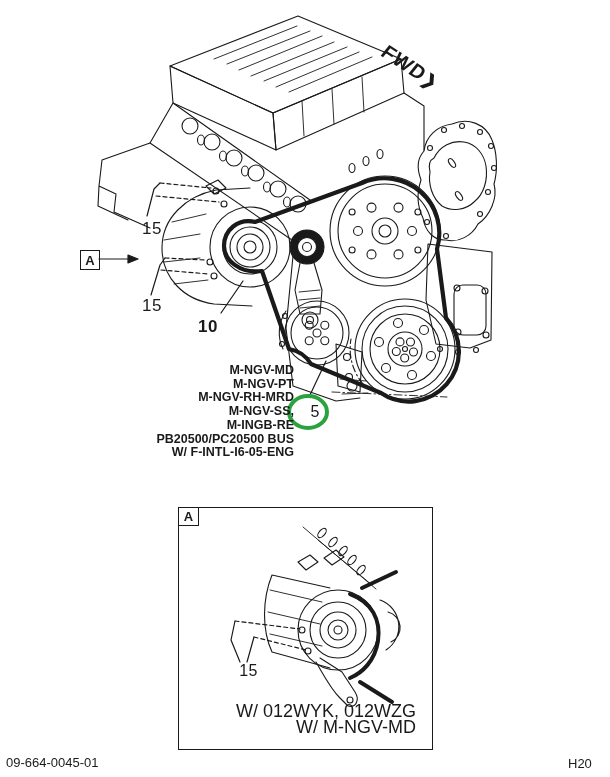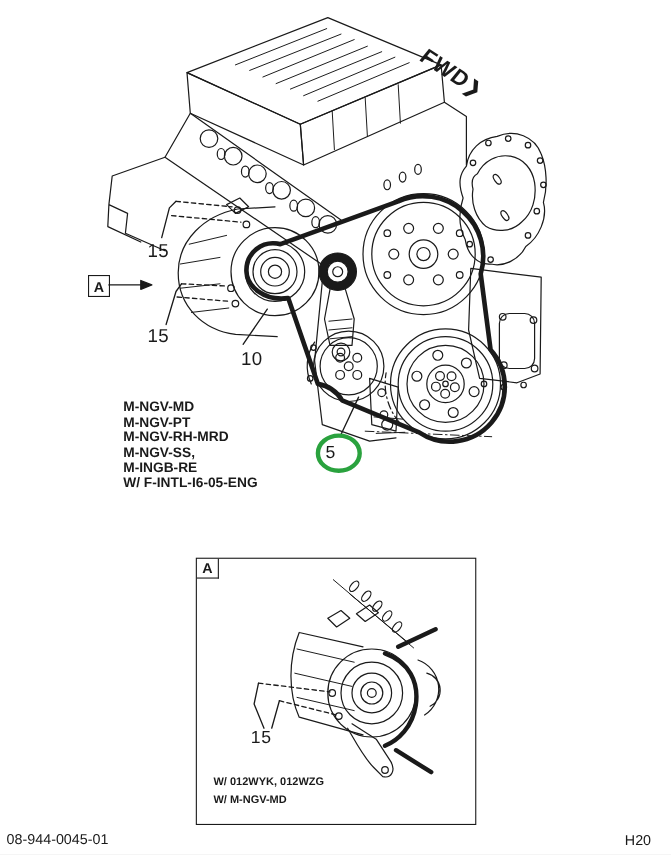--- a/index.html
+++ b/index.html
@@ -3,31 +3,31 @@
 <meta charset="utf-8">
 <style>
   html,body{margin:0;padding:0;background:#e8e8e8;}
   .stage{
     position:relative;width:610px;height:777px;background:#ffffff;
     font-family:"Liberation Sans", sans-serif;color:#1a1a1a;overflow:hidden;
     margin:0 auto;
   }
   .stage svg{position:absolute;left:0;top:0;z-index:1;}
   .t{position:absolute;z-index:3;color:#1a1a1a;white-space:nowrap;}
-  .center{text-align:left;}
+  .center{text-align:right;}
   .callout{font-size:17px;letter-spacing:0.5px;}
   .refbox{
     position:absolute;z-index:3;display:flex;align-items:center;justify-content:center;
     font-size:13px;font-weight:bold;color:#1a1a1a;background:transparent;
   }
   .refbox.full{border:1.6px solid #1a1a1a;}
   .refbox.tab{border-right:1.6px solid #1a1a1a;border-bottom:1.6px solid #1a1a1a;}
   .inset-frame{position:absolute;z-index:2;border:1.6px solid #1a1a1a;background:transparent;}
   .apptext{font-size:12.5px;line-height:13.7px;}
-  .caption{font-size:10px;line-height:15.5px;font-weight:bold;}
+  .caption{font-size:18px;line-height:15.5px;}
   .footer{font-size:13px;}
   .fwd{
     font-weight:bold;font-size:20px;letter-spacing:1px;
     transform:rotate(33deg) skewX(-6deg);transform-origin:left top;
   }
   .fwd .chev{font-size:17px;}
 </style>
 </head>
 <body>
 
@@ -245,37 +245,38 @@
   </div>
 
   <div class="t fwd" style="left:391px;top:41px;">
     <span>FWD</span><span class="chev">❯</span>
   </div>
 
   <div class="t callout center" style="left:134px;top:219px;width:28px;">15</div>
 
   <div class="t callout center" style="left:134px;top:296px;width:28px;">15</div>
 
-  <div class="t callout center" style="left:219px;top:317px;width:30px;">10</div>
+  <div class="t callout center" style="left:188px;top:317px;width:30px;font-weight:bold;">10</div>
 
   <div class="t callout center" style="left:296px;top:403px;width:24px;font-size:16px;">5</div>
 
   <div class="t apptext center" style="left:112px;top:364px;width:182px;font-weight:bold;">
     <div>M-NGV-MD</div>
     <div>M-NGV-PT</div>
     <div>M-NGV-RH-MRD</div>
     <div>M-NGV-SS,</div>
     <div>M-INGB-RE</div>
+    <div>PB20500/PC20500 BUS</div>
     <div>W/ F-INTL-I6-05-ENG</div>
   </div>
 
   <div class="t callout center" style="left:228px;top:662px;width:30px;font-size:16px;">15</div>
 
   <div class="t caption center" style="left:194px;top:704px;width:222px;">
     <div>W/ 012WYK, 012WZG</div>
     <div>W/ M-NGV-MD</div>
   </div>
 
-  <div class="t footer" style="left:6px;top:755px;">08-944-0045-01</div>
+  <div class="t footer" style="left:6px;top:755px;">09-664-0045-01</div>
 
   <div class="t footer" style="left:568px;top:756px;width:38px;">H20</div>
 
 </div>
 
 </body></html>

